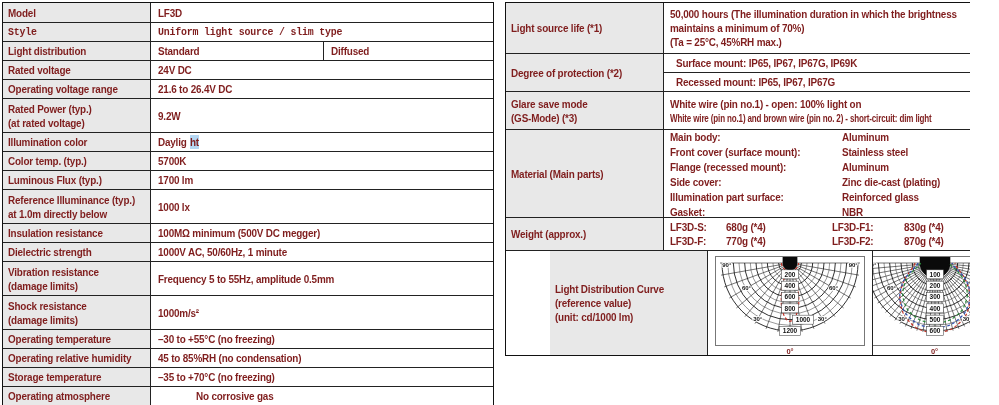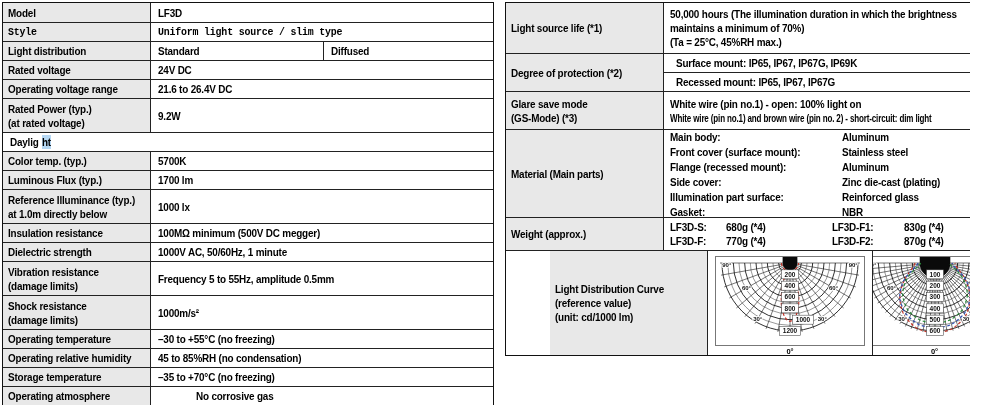--- a/index.html
+++ b/index.html
@@ -1,17 +1,17 @@
 <!DOCTYPE html>
 <html><head>
 <meta charset="utf-8">
 <style>
   html,body{margin:0;padding:0;background:#fff;}
   .page{position:relative;width:970px;height:405px;background:#fff;overflow:hidden;
-        font-family:"Liberation Sans",sans-serif;color:#000000;}
+        font-family:"Liberation Sans",sans-serif;color:#7f1d1d;}
   .tbl{position:absolute;top:2px;border:1.5px solid #111;background:#fff;box-sizing:border-box;}
   #left-table{left:2px;width:492px;}
   #right-table{left:505px;width:492px;}
   .trow{display:flex;box-sizing:border-box;border-top:1.2px solid #222;}
   .trow:first-child{border-top:none;}
   .lcell{width:148px;flex:0 0 148px;background:#e8e8e8;border-right:1.4px solid #222;
          box-sizing:border-box;display:flex;flex-direction:column;justify-content:center;
          padding:1px 3px 1px 5px;overflow:hidden;}
   #right-table .lcell{width:158px;flex:0 0 158px;}
   .vwrap{flex:1;display:flex;min-width:0;}
@@ -99,20 +99,23 @@
           <span class="t">Rated Power (typ.)</span>
           <span class="t">(at rated voltage)</span>
         </div>
         <div class="vwrap">
           <div class="vcell" style="flex: 1 1 0%;">
             <span class="t">9.2W</span>
           </div>
         </div>
       </div>
       <div class="trow" style="height: 19px;">
+        <div class="lcell">
+          <span class="t">Illumination color</span>
+        </div>
         <div class="vwrap">
           <div class="vcell" style="flex: 1 1 0%;">
             <span class="t">Daylig</span>
             <span class="t sel" style="transform: scaleX(0.9);">ht</span>
           </div>
         </div>
       </div>
       <div class="trow" style="height: 19px;">
         <div class="lcell">
           <span class="t">Color temp. (typ.)</span>

